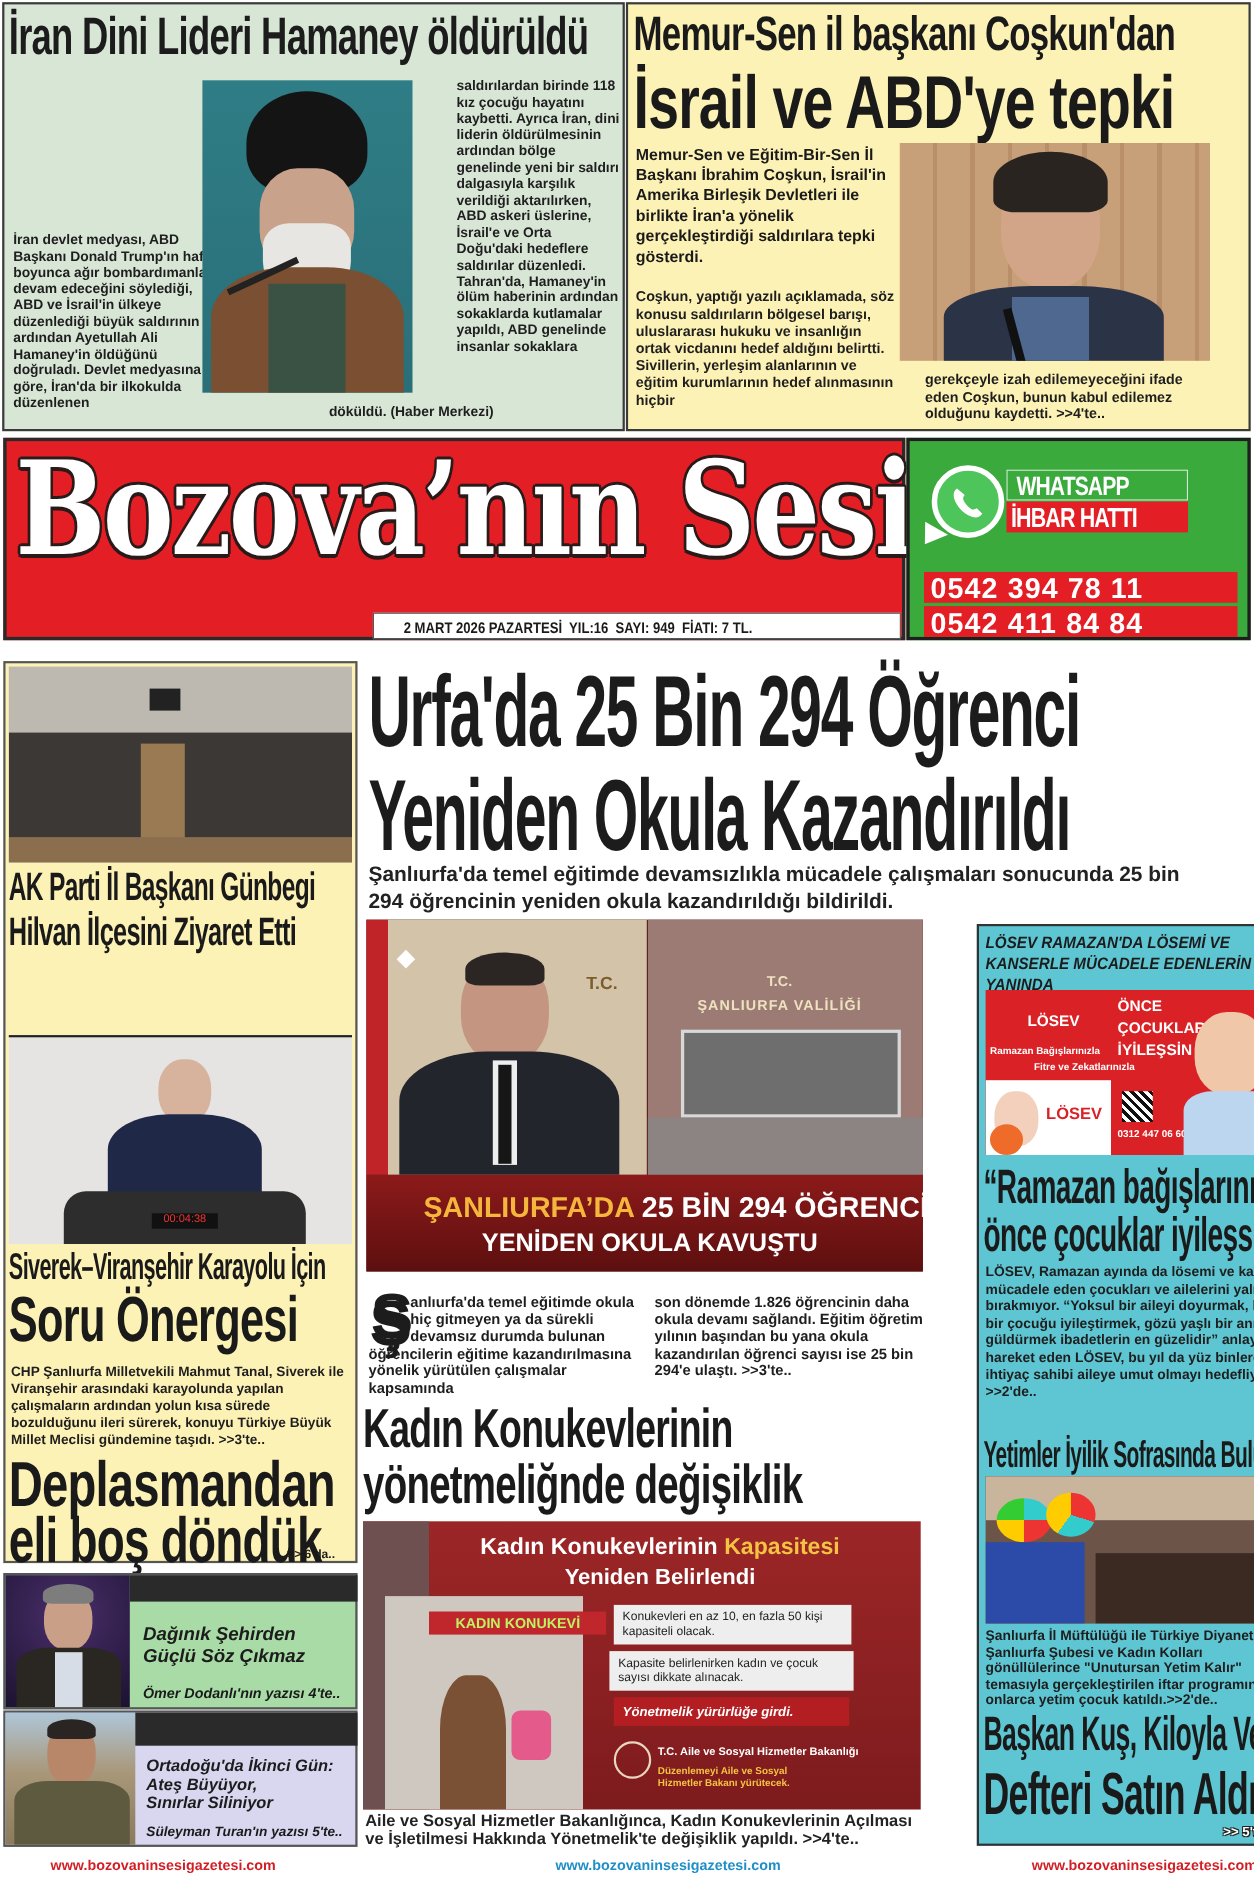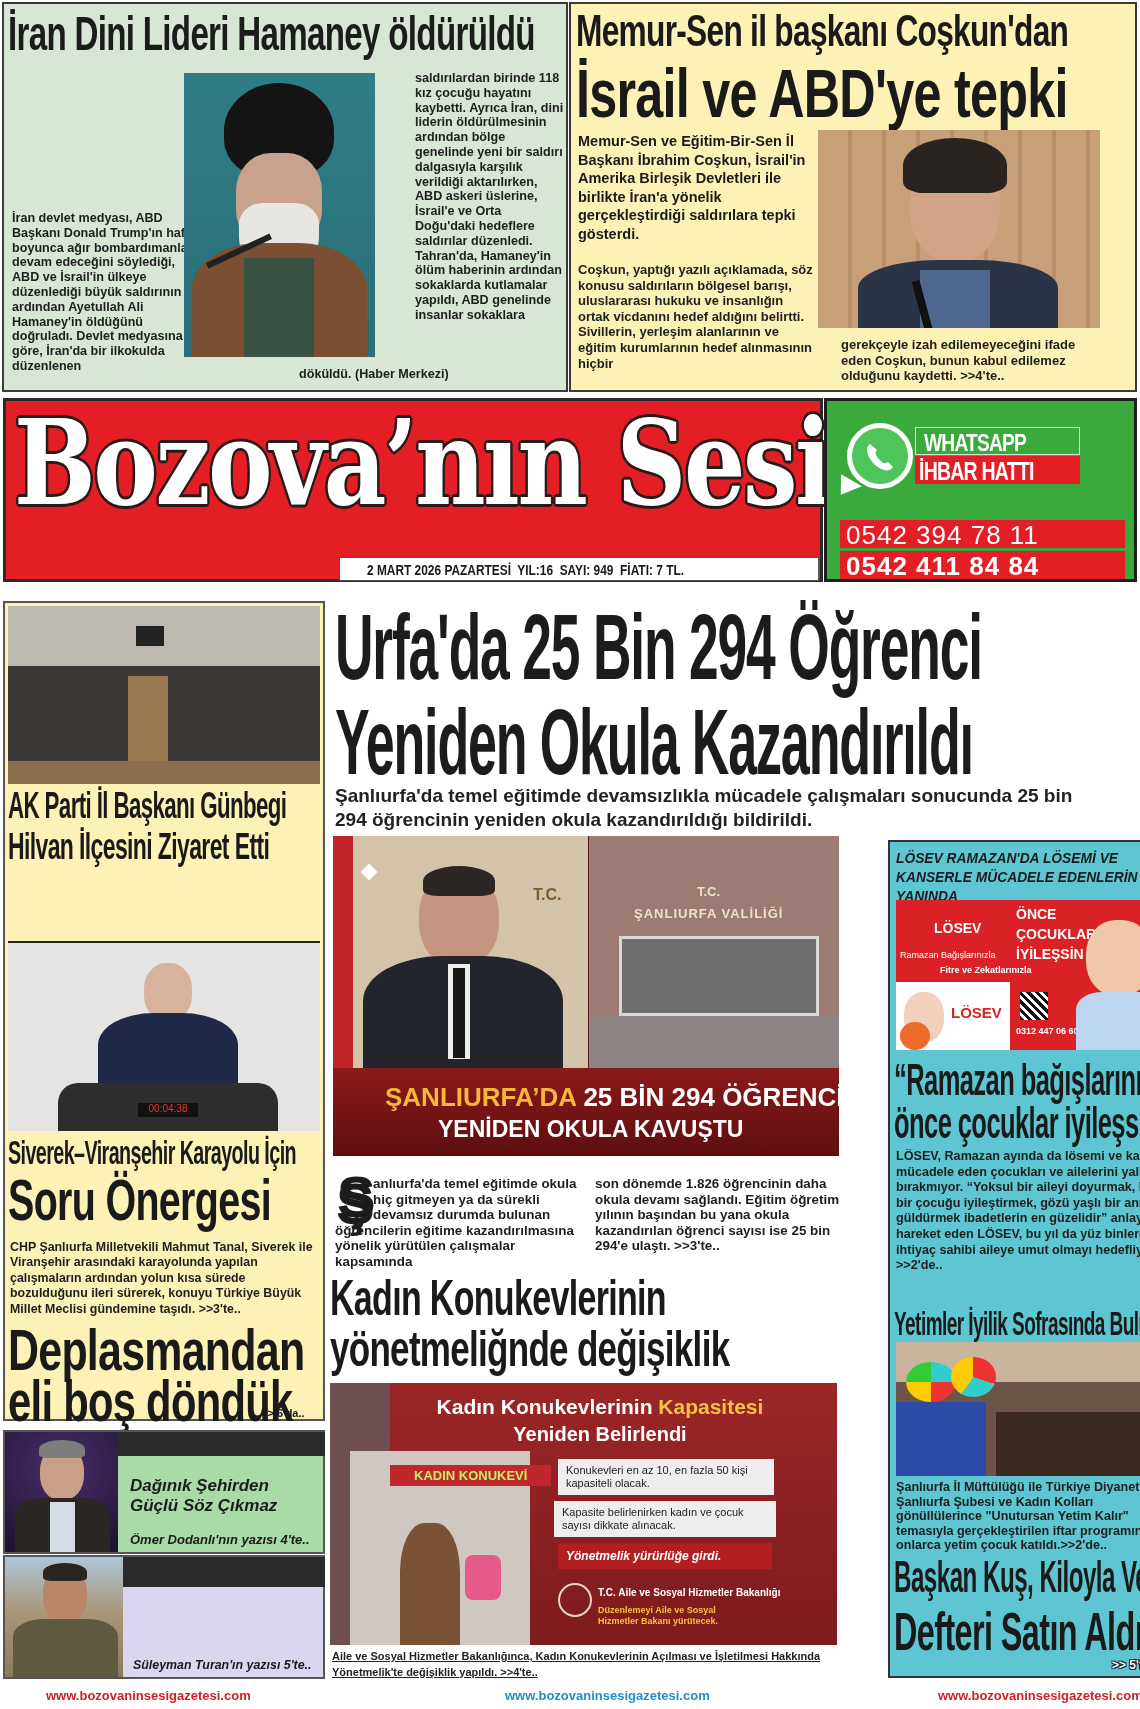--- a/index.html
+++ b/index.html
@@ -74,21 +74,21 @@
     </svg>
   </div>
   <div class="abs" style="left:8px; top:78px; width:0; height:0; border-left:10px solid transparent; border-right:14px solid transparent; border-top:18px solid #ffffff; transform:rotate(30deg);"></div>
   <div class="abs" style="left:88px; top:26px; width:165px; height:28px; border:1px solid #cfe8cf;">
     <span class="abs cond" style="left:8px; top:1px; font-size:24px; color:#ffffff; transform:scaleX(0.8);">WHATSAPP</span>
   </div>
   <div class="abs" style="left:88px; top:55px; width:165px; height:28px; background:#e31e24;">
     <span class="abs cond" style="left:4px; top:1px; font-size:25px; color:#ffffff; transform:scaleX(0.78);">İHBAR HATTI</span>
   </div>
   <div class="abs" style="left:13px; top:119px; width:285px; height:28px; background:#e31e24;">
-    <span class="abs" style="left:6px; top:0px; font-size:26px; font-weight:400; color:#ffffff; letter-spacing:1px; white-space:nowrap;">0542 394 78 11</span>
+    <span class="abs" style="left:6px; top:0px; font-size:26px; font-weight:700; color:#ffffff; letter-spacing:1px; white-space:nowrap;">0542 394 78 11</span>
   </div>
   <div class="abs" style="left:13px; top:150px; width:285px; height:28px; background:#e31e24;">
     <span class="abs" style="left:6px; top:0px; font-size:26px; font-weight:700; color:#ffffff; letter-spacing:1px; white-space:nowrap;">0542 411 84 84</span>
   </div>
 </aside>
 
 <section id="left-col" class="abs">
   <div class="photo" style="left:3px; top:3px; width:312px; height:178px; background:#bdb8b0;">
     <div class="abs" style="left:0; top:60px; width:312px; height:118px; background:#3c3836;"></div>
     <div class="abs" style="left:120px; top:70px; width:40px; height:90px; background:#9a7a52;"></div>
@@ -125,20 +125,25 @@
   </div>
   <div class="abs" style="left:125px; top:100px; font-size:13px; font-weight:700; font-style:italic;">Ömer Dodanlı'nın yazısı 4'te..</div>
 </section>
 <section id="col2" class="abs">
   <div class="photo" style="left:0; top:0; width:118px; height:120px; background: linear-gradient(180deg,#aec6d8 0%,#a9977a 45%,#8c7a5c 100%);">
     <div class="abs" style="left:38px; top:10px; width:44px; height:56px; background:#b8876a; border-radius:45%;"></div>
     <div class="abs" style="left:38px; top:6px; width:44px; height:18px; background:#2a2422; border-radius:50% 50% 20% 20%;"></div>
     <div class="abs" style="left:8px; top:62px; width:105px; height:58px; background:#5e5a40; border-radius:30% 30% 0 0;"></div>
   </div>
   <div class="abs" style="left:118px; top:0; width:202px; height:30px; background:#2a2a2a;"></div>
+  <div class="abs" style="left:128px; top:40px; font-size:15px; line-height:17px; font-weight:700; font-style:italic; color:#1c1c1c;">
+    <div>Ortadoğu'da İkinci Gün:</div>
+    <div>Ateş Büyüyor,</div>
+    <div>Sınırlar Siliniyor</div>
+  </div>
   <div class="abs" style="left:128px; top:101px; font-size:12.4px; font-weight:700; font-style:italic;">Süleyman Turan'ın yazısı 5'te..</div>
 </section>
 
 <section class="abs" style="left:330px; top:590px; width:815px; height:580px;">
   <div class="abs cond" style="left:5px; top:5px; font-size:92px; color:#1c1c1c; transform:scaleX(0.58); letter-spacing:-2px;">Urfa'da 25 Bin 294 Öğrenci</div>
   <div class="abs cond" style="left:5px; top:100px; font-size:92px; color:#1c1c1c; transform:scaleX(0.565); letter-spacing:-2px;">Yeniden Okula Kazandırıldı</div>
   <div class="abs" style="left:5px; top:194px; width:770px; font-size:19px; line-height:24px; font-weight:700; color:#222;">Şanlıurfa'da temel eğitimde devamsızlıkla mücadele çalışmaları sonucunda 25 bin 294 öğrencinin yeniden okula kazandırıldığı bildirildi.</div>
 
   <div class="photo" style="left:3px; top:246px; width:506px; height:320px; background:#5a1818;">
     <div class="abs" style="left:0; top:0; width:255px; height:232px; background: linear-gradient(90deg,#c12428 0 20px,#d3c3a9 20px);">
@@ -187,28 +192,28 @@
     <div class="abs" style="left:60px; top:82px; padding:3px 24px; background:#c0272d; color:#bef264; font-weight:700; font-size:13px; white-space:nowrap;">KADIN KONUKEVİ</div>
     <div class="abs" style="left:70px; top:140px; width:60px; height:122px; background:#7a5134; border-radius:40% 40% 0 0;"></div>
     <div class="abs" style="left:135px; top:172px; width:36px; height:45px; background:#e45a8a; border-radius:8px;"></div>
     <div class="abs" style="left:228px; top:76px; width:216px; padding:5px 8px; background:#eeeeee; color:#222; font-size:11px; line-height:13px;">Konukevleri en az 10, en fazla 50 kişi kapasiteli olacak.</div>
     <div class="abs" style="left:224px; top:118px; width:222px; padding:5px 8px; background:#eeeeee; color:#222; font-size:11px; line-height:13px;">Kapasite belirlenirken kadın ve çocuk sayısı dikkate alınacak.</div>
     <div class="abs" style="left:228px; top:160px; width:214px; padding:6px 8px; background:#b31e22; color:#ffffff; font-weight:700; font-style:italic; font-size:12px;">Yönetmelik yürürlüğe girdi.</div>
     <div class="abs" style="left:228px; top:200px; width:34px; height:34px; border:2px solid #e8d6c0; border-radius:50%;"></div>
     <div class="abs" style="left:268px; top:204px; color:#ffffff; font-weight:700; font-size:10px; white-space:nowrap;">T.C. Aile ve Sosyal Hizmetler Bakanlığı</div>
     <div class="abs" style="left:268px; top:222px; width:130px; color:#f5c342; font-weight:700; font-size:9px; line-height:11px;">Düzenlemeyi Aile ve Sosyal Hizmetler Bakanı yürütecek.</div>
   </div>
-  <div class="abs" style="left:2px; top:373px; width:515px; font-size:11px; line-height:16px; font-weight:700; color:#222;text-decoration:underline;">Aile ve Sosyal Hizmetler Bakanlığınca, Kadın Konukevlerinin Açılması ve İşletilmesi Hakkında Yönetmelik'te değişiklik yapıldı. &gt;&gt;4'te..</div>
+  <div class="abs" style="left:2px; top:373px; width:515px; font-size:15px; line-height:16px; font-weight:700; color:#222;">Aile ve Sosyal Hizmetler Bakanlığınca, Kadın Konukevlerinin Açılması ve İşletilmesi Hakkında Yönetmelik'te değişiklik yapıldı. &gt;&gt;4'te..</div>
 </section>
 
 <section id="right-col" class="abs">
   <div class="abs" style="left:6px; top:6px; width:280px; font-size:15px; line-height:19px; font-weight:700; font-style:italic; color:#1c1c1c; transform:scaleX(0.92); transform-origin:left top;">LÖSEV RAMAZAN'DA LÖSEMİ VE KANSERLE MÜCADELE EDENLERİN YANINDA</div>
   <div class="photo" style="left:6px; top:58px; width:276px; height:150px; background:#d92126;">
     <div class="abs" style="left:38px; top:20px; color:#ffffff; font-weight:700; font-size:14px;">LÖSEV</div>
-    <div class="abs" style="left:4px; top:50px; color:#ffffff; font-weight:400; font-size:9px; white-space:nowrap;">Ramazan Bağışlarınızla</div>
+    <div class="abs" style="left:4px; top:50px; color:#ffffff; font-weight:700; font-size:9px; white-space:nowrap;">Ramazan Bağışlarınızla</div>
     <div class="abs" style="left:4px; top:65px; color:#ffffff; font-weight:700; font-size:9px; white-space:nowrap;padding-left:40px;">Fitre ve Zekatlarınızla</div>
     <div class="abs" style="left:0; top:82px; width:114px; height:68px; background:#ffffff;">
       <div class="abs" style="left:8px; top:10px; width:40px; height:50px; background:#f2d0bc; border-radius:45%;"></div>
       <div class="abs" style="left:4px; top:40px; width:30px; height:28px; background:#ef6b2a; border-radius:50%;"></div>
       <div class="abs" style="left:55px; top:22px; color:#d92126; font-weight:700; font-size:15px;">LÖSEV</div>
     </div>
     <div class="abs" style="left:120px; top:6px; color:#ffffff; font-weight:700; font-size:14px;">ÖNCE</div>
     <div class="abs" style="left:120px; top:26px; color:#ffffff; font-weight:700; font-size:14px;">ÇOCUKLAR</div>
     <div class="abs" style="left:120px; top:46px; color:#ffffff; font-weight:700; font-size:14px;">İYİLEŞSİN</div>
     <div class="abs" style="left:124px; top:92px; width:28px; height:28px; background: repeating-linear-gradient(45deg,#111 0 3px,#fff 3px 6px);"></div>

